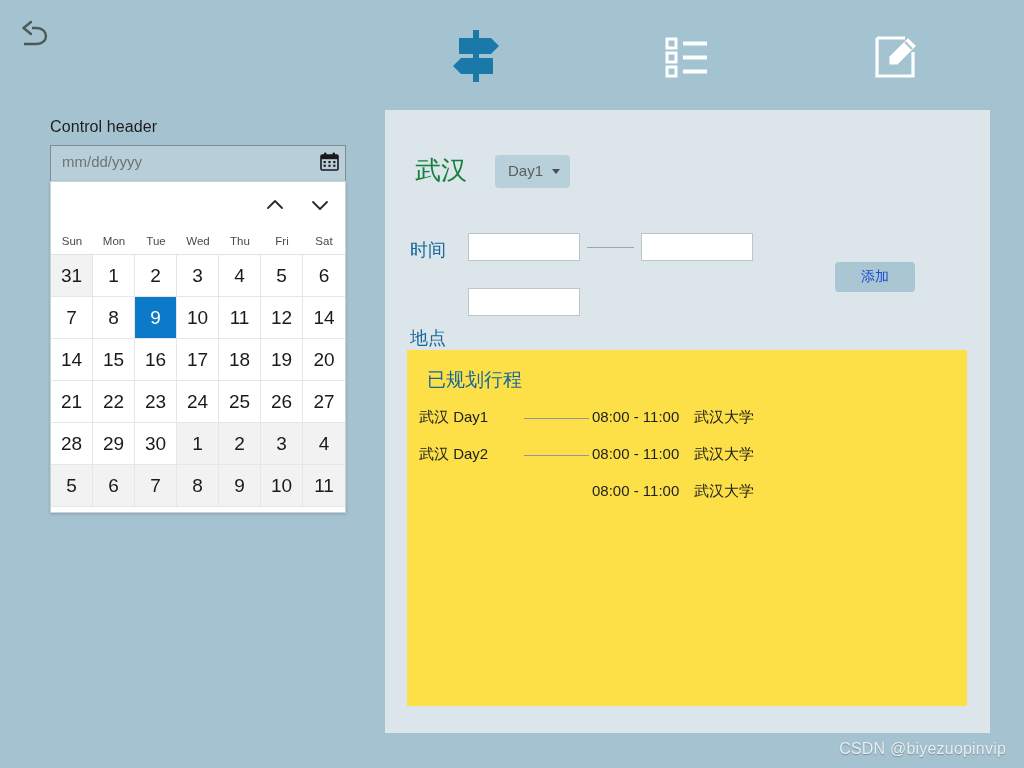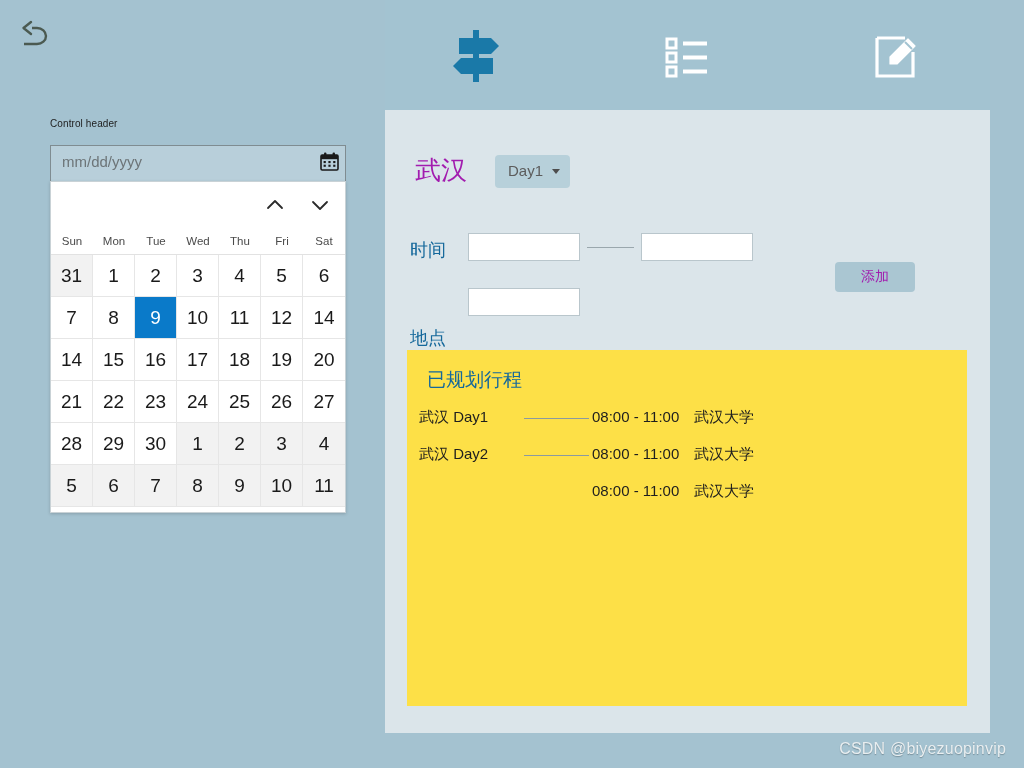--- a/index.html
+++ b/index.html
@@ -31,21 +31,21 @@
     top: 14px;
     width: 42px;
     height: 42px;
     cursor: pointer;
   }
 
   #control-header-label {
     position: absolute;
     left: 50px;
     top: 118px;
-    font-size: 10px;
+    font-size: 16px;
     color: #1d1d1d;
     letter-spacing: 0.1px;
   }
 
   
   #date-input-wrap {
     position: absolute;
     left: 50px;
     top: 145px;
     width: 296px;
@@ -178,21 +178,21 @@
     width: 605px;
     height: 623px;
     background: #dbe5ea;
   }
 
   #city-title {
     position: absolute;
     left: 30px;
     top: 43px;
     font-size: 26px;
-    color: #a21caf;
+    color: #15803d;
   }
   #day-select {
     position: absolute;
     left: 110px;
     top: 45px;
     width: 75px;
     height: 33px;
     background: #b7d0da;
     border: none;
     border-radius: 4px;
@@ -251,21 +251,21 @@
     position: absolute;
     left: 450px;
     top: 152px;
     width: 80px;
     height: 30px;
     background: #aac6d2;
     border: none;
     border-radius: 4px;
     font-family: "Liberation Sans", sans-serif;
     font-size: 14px;
-    color: #a21caf;
+    color: #1d4ed8;
     cursor: pointer;
   }
 
   
   #itinerary-panel {
     position: absolute;
     left: 22px;
     top: 240px;
     width: 560px;
     height: 356px;

